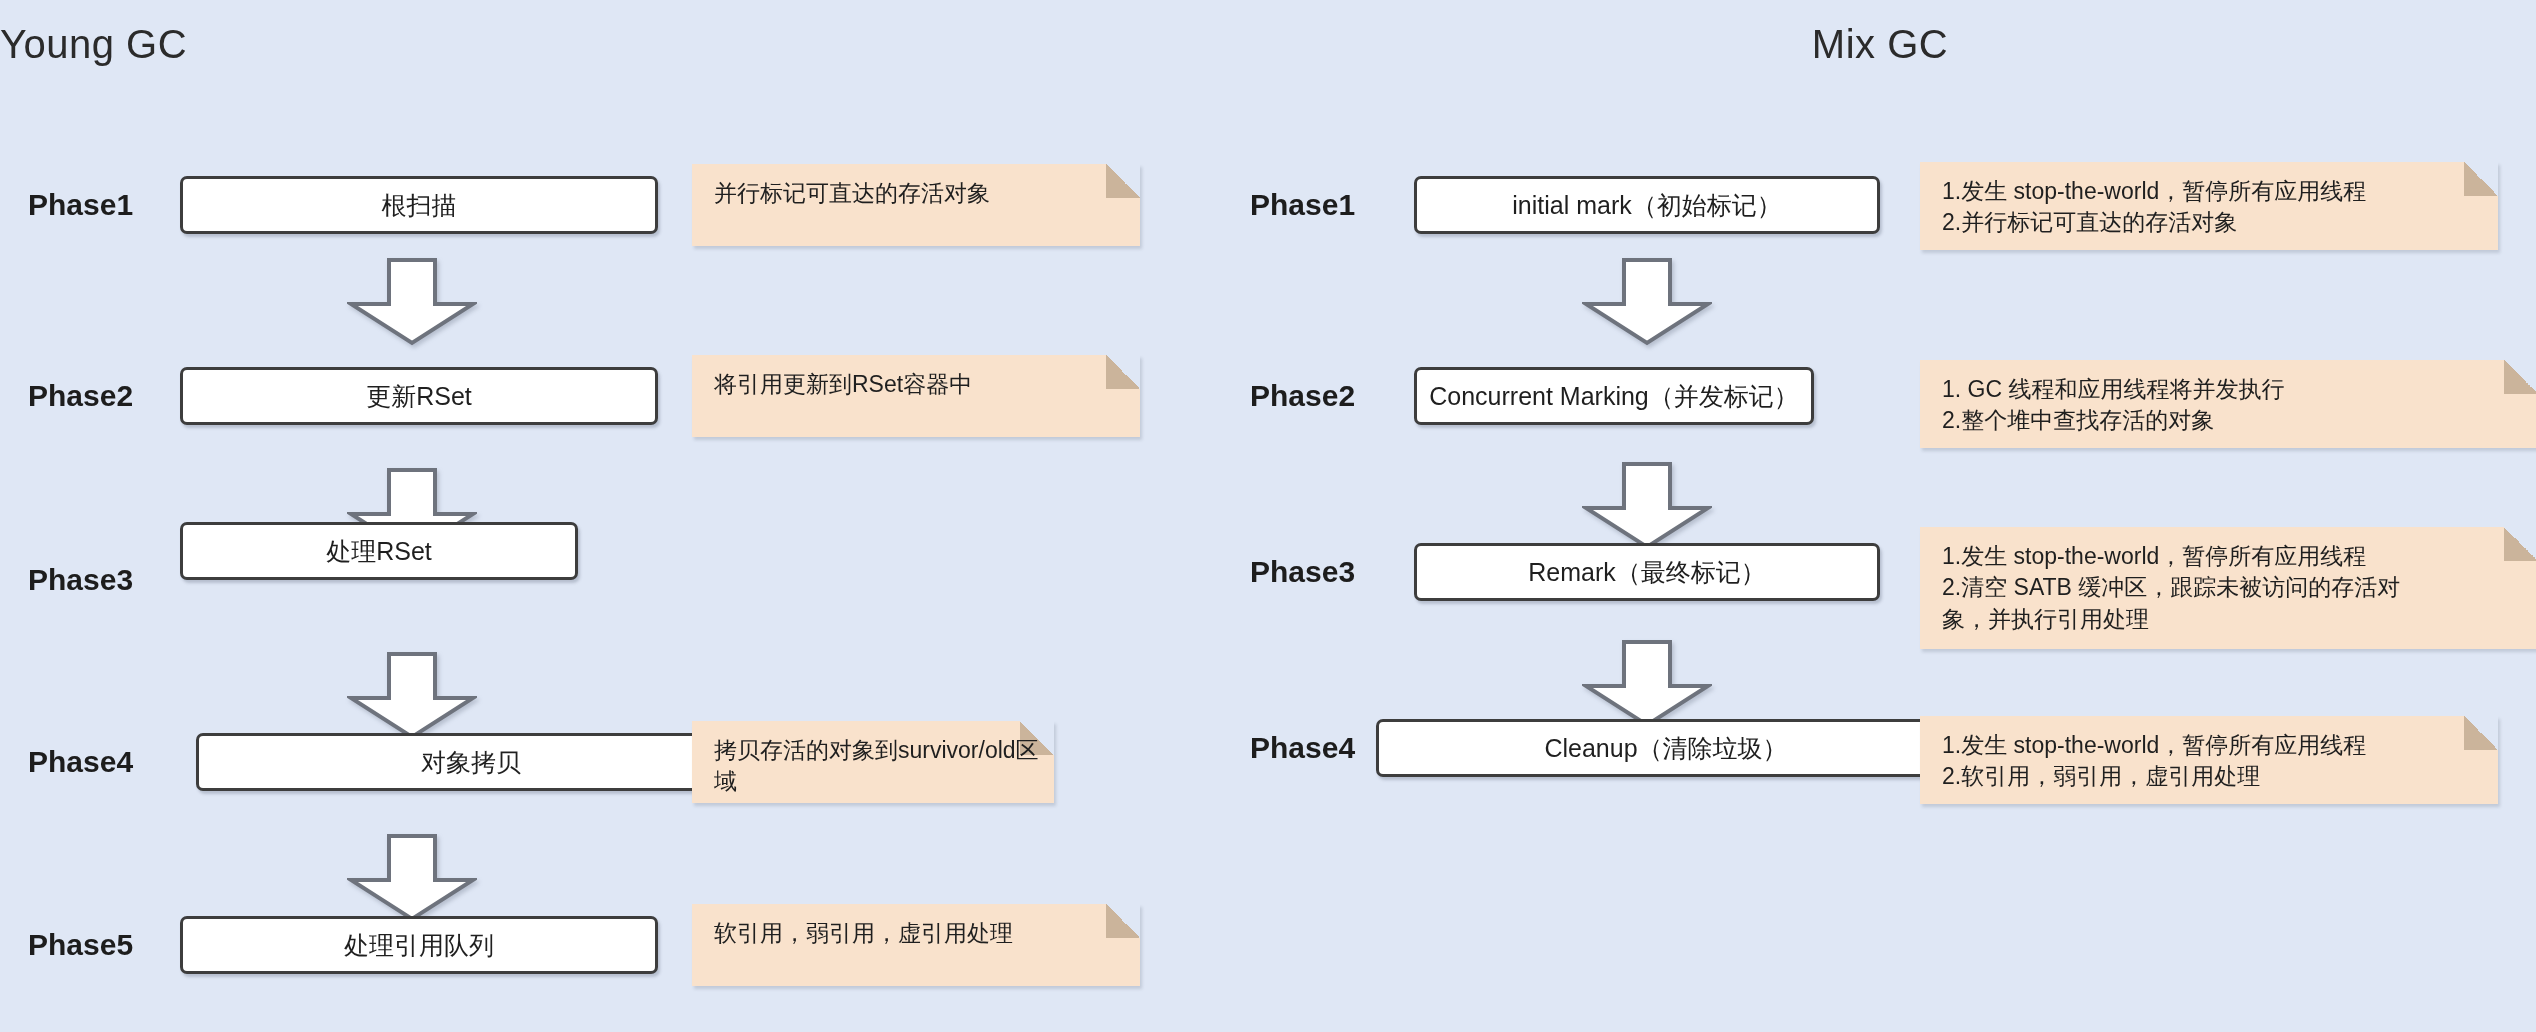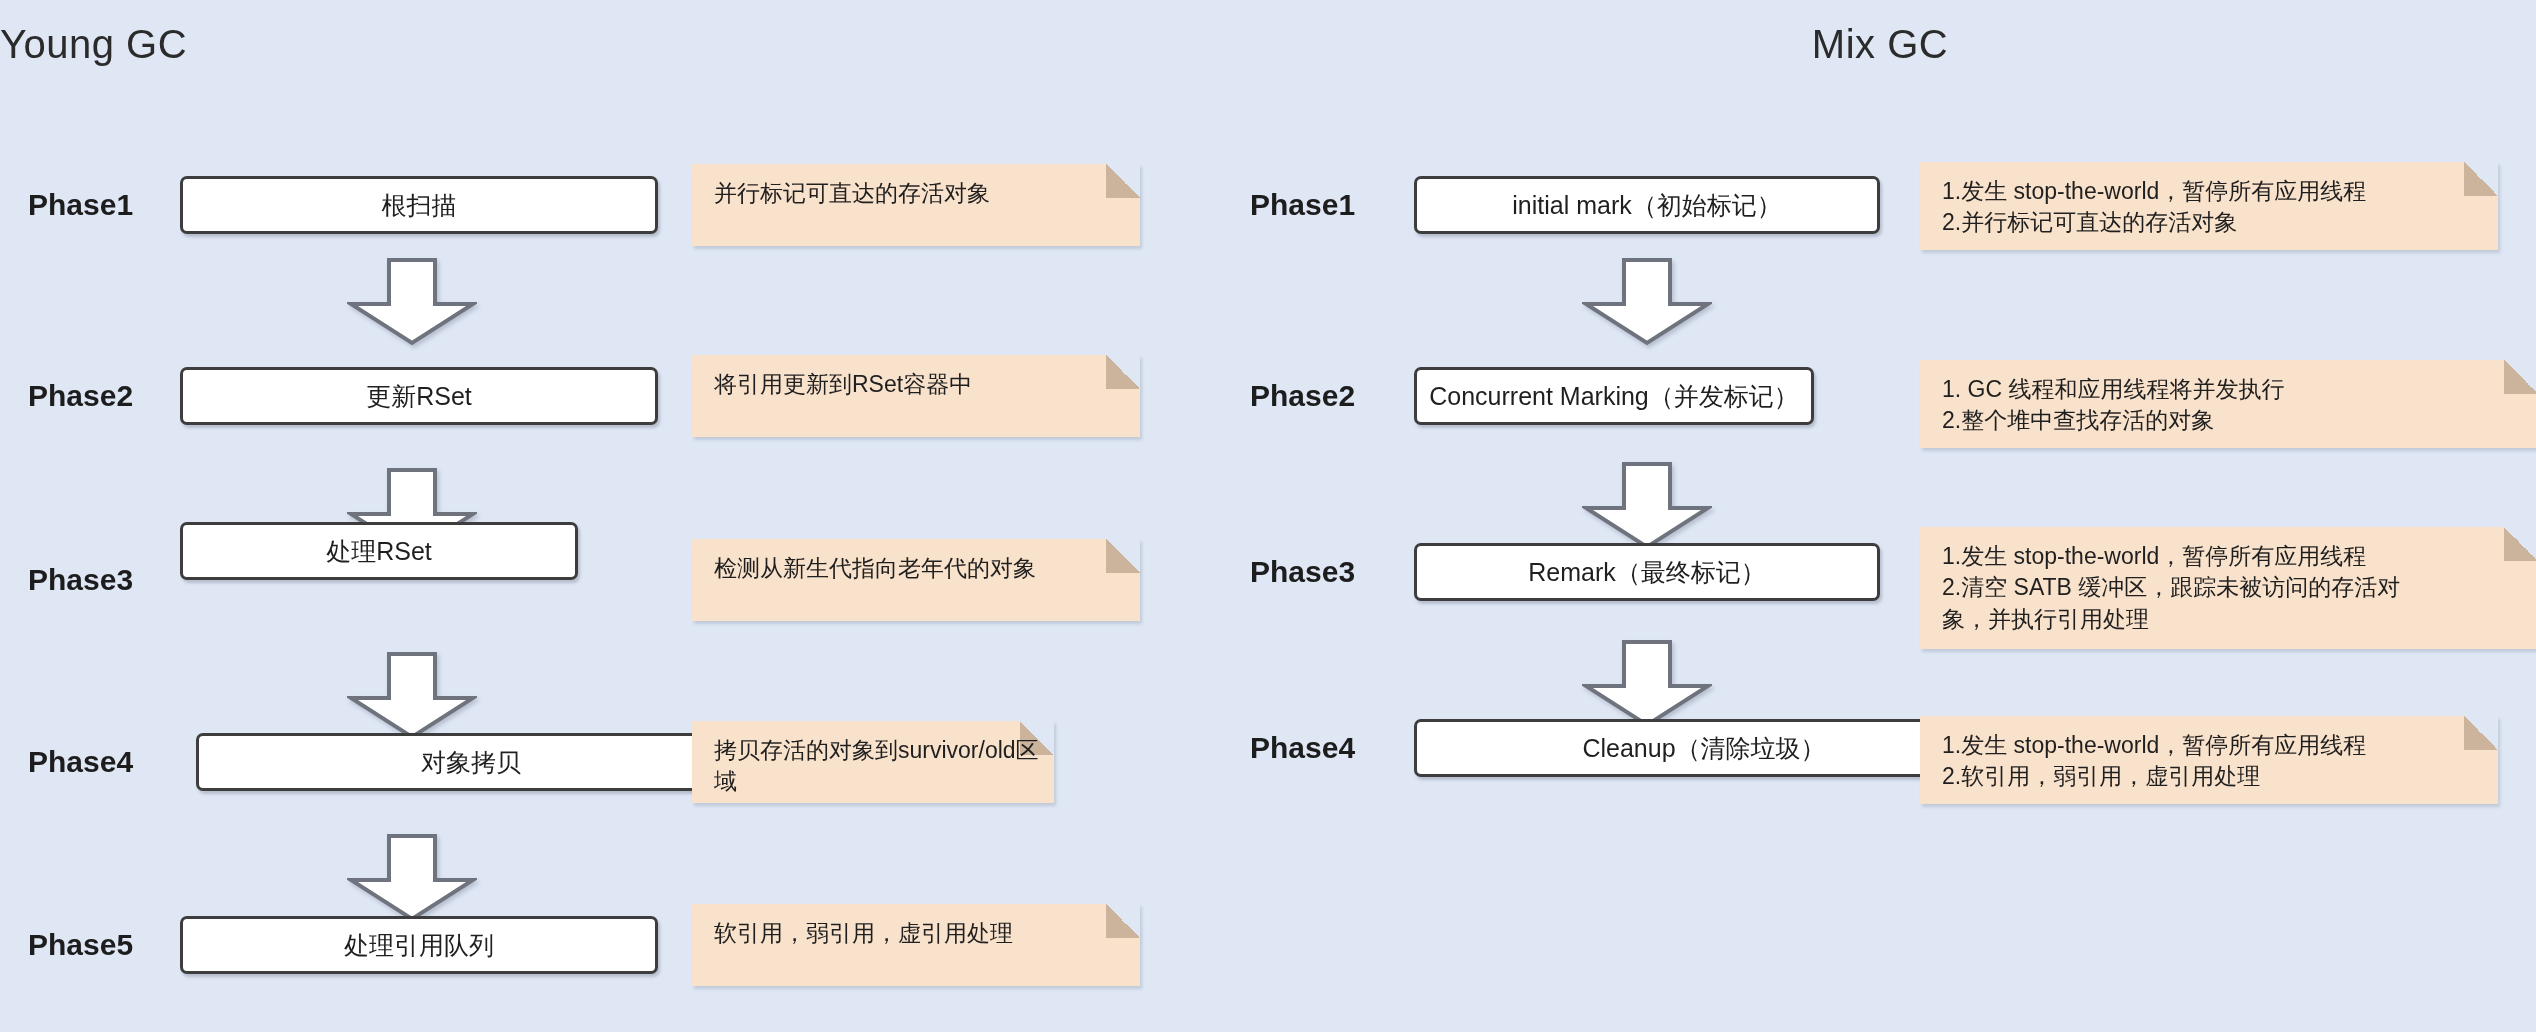--- a/index.html
+++ b/index.html
@@ -137,24 +137,20 @@
   <svg class="arrow" style="left:412px; top:468px;" width="130" height="88" viewBox="0 0 130 88">
     <polygon points="42,2 88,2 88,46 126,46 65,85 4,46 42,46" fill="#ffffff" stroke="#6e737d" stroke-width="4" stroke-linejoin="miter"></polygon>
   </svg>
 
   <div class="phase-label" style="left:28px; top:580px;">Phase3</div>
 
   <div class="proc-box" style="left:180px; top:551px; width:398px; height:58px;">
     <span class="proc-text">处理RSet</span>
   </div>
 
-  <div class="note-box" style="left:692px; top:580px; width:448px; height:82px;">
-    <div class="note-fold-tri"></div>
-    <div class="note-lines">检测从新生代指向老年代的对象</div>
-  </div>
 
   <svg class="arrow" style="left:412px; top:652px;" width="130" height="88" viewBox="0 0 130 88">
     <polygon points="42,2 88,2 88,46 126,46 65,85 4,46 42,46" fill="#ffffff" stroke="#6e737d" stroke-width="4" stroke-linejoin="miter"></polygon>
   </svg>
 
   <div class="phase-label" style="left:28px; top:762px;">Phase4</div>
 
   <div class="proc-box" style="left:196px; top:762px; width:550px; height:58px;">
     <span class="proc-text">对象拷贝</span>
   </div>
@@ -223,21 +219,21 @@
 2.清空 SATB 缓冲区，跟踪未被访问的存活对
 象，并执行引用处理</div>
   </div>
 
   <svg class="arrow" style="left:1647px; top:640px;" width="130" height="88" viewBox="0 0 130 88">
     <polygon points="42,2 88,2 88,46 126,46 65,85 4,46 42,46" fill="#ffffff" stroke="#6e737d" stroke-width="4" stroke-linejoin="miter"></polygon>
   </svg>
 
   <div class="phase-label" style="left:1250px; top:748px;">Phase4</div>
 
-  <div class="proc-box" style="left:1414px; top:748px; width:580px; height:58px;">
+  <div class="proc-box" style="left:1376px; top:748px; width:580px; height:58px;">
     <span class="proc-text">Cleanup（清除垃圾）</span>
   </div>
 
   <div class="note-box" style="left:1920px; top:760px; width:578px; height:88px;">
     <div class="note-fold-tri"></div>
     <div class="note-lines">1.发生 stop-the-world，暂停所有应用线程
 2.软引用，弱引用，虚引用处理</div>
   </div>
 
 </div>

